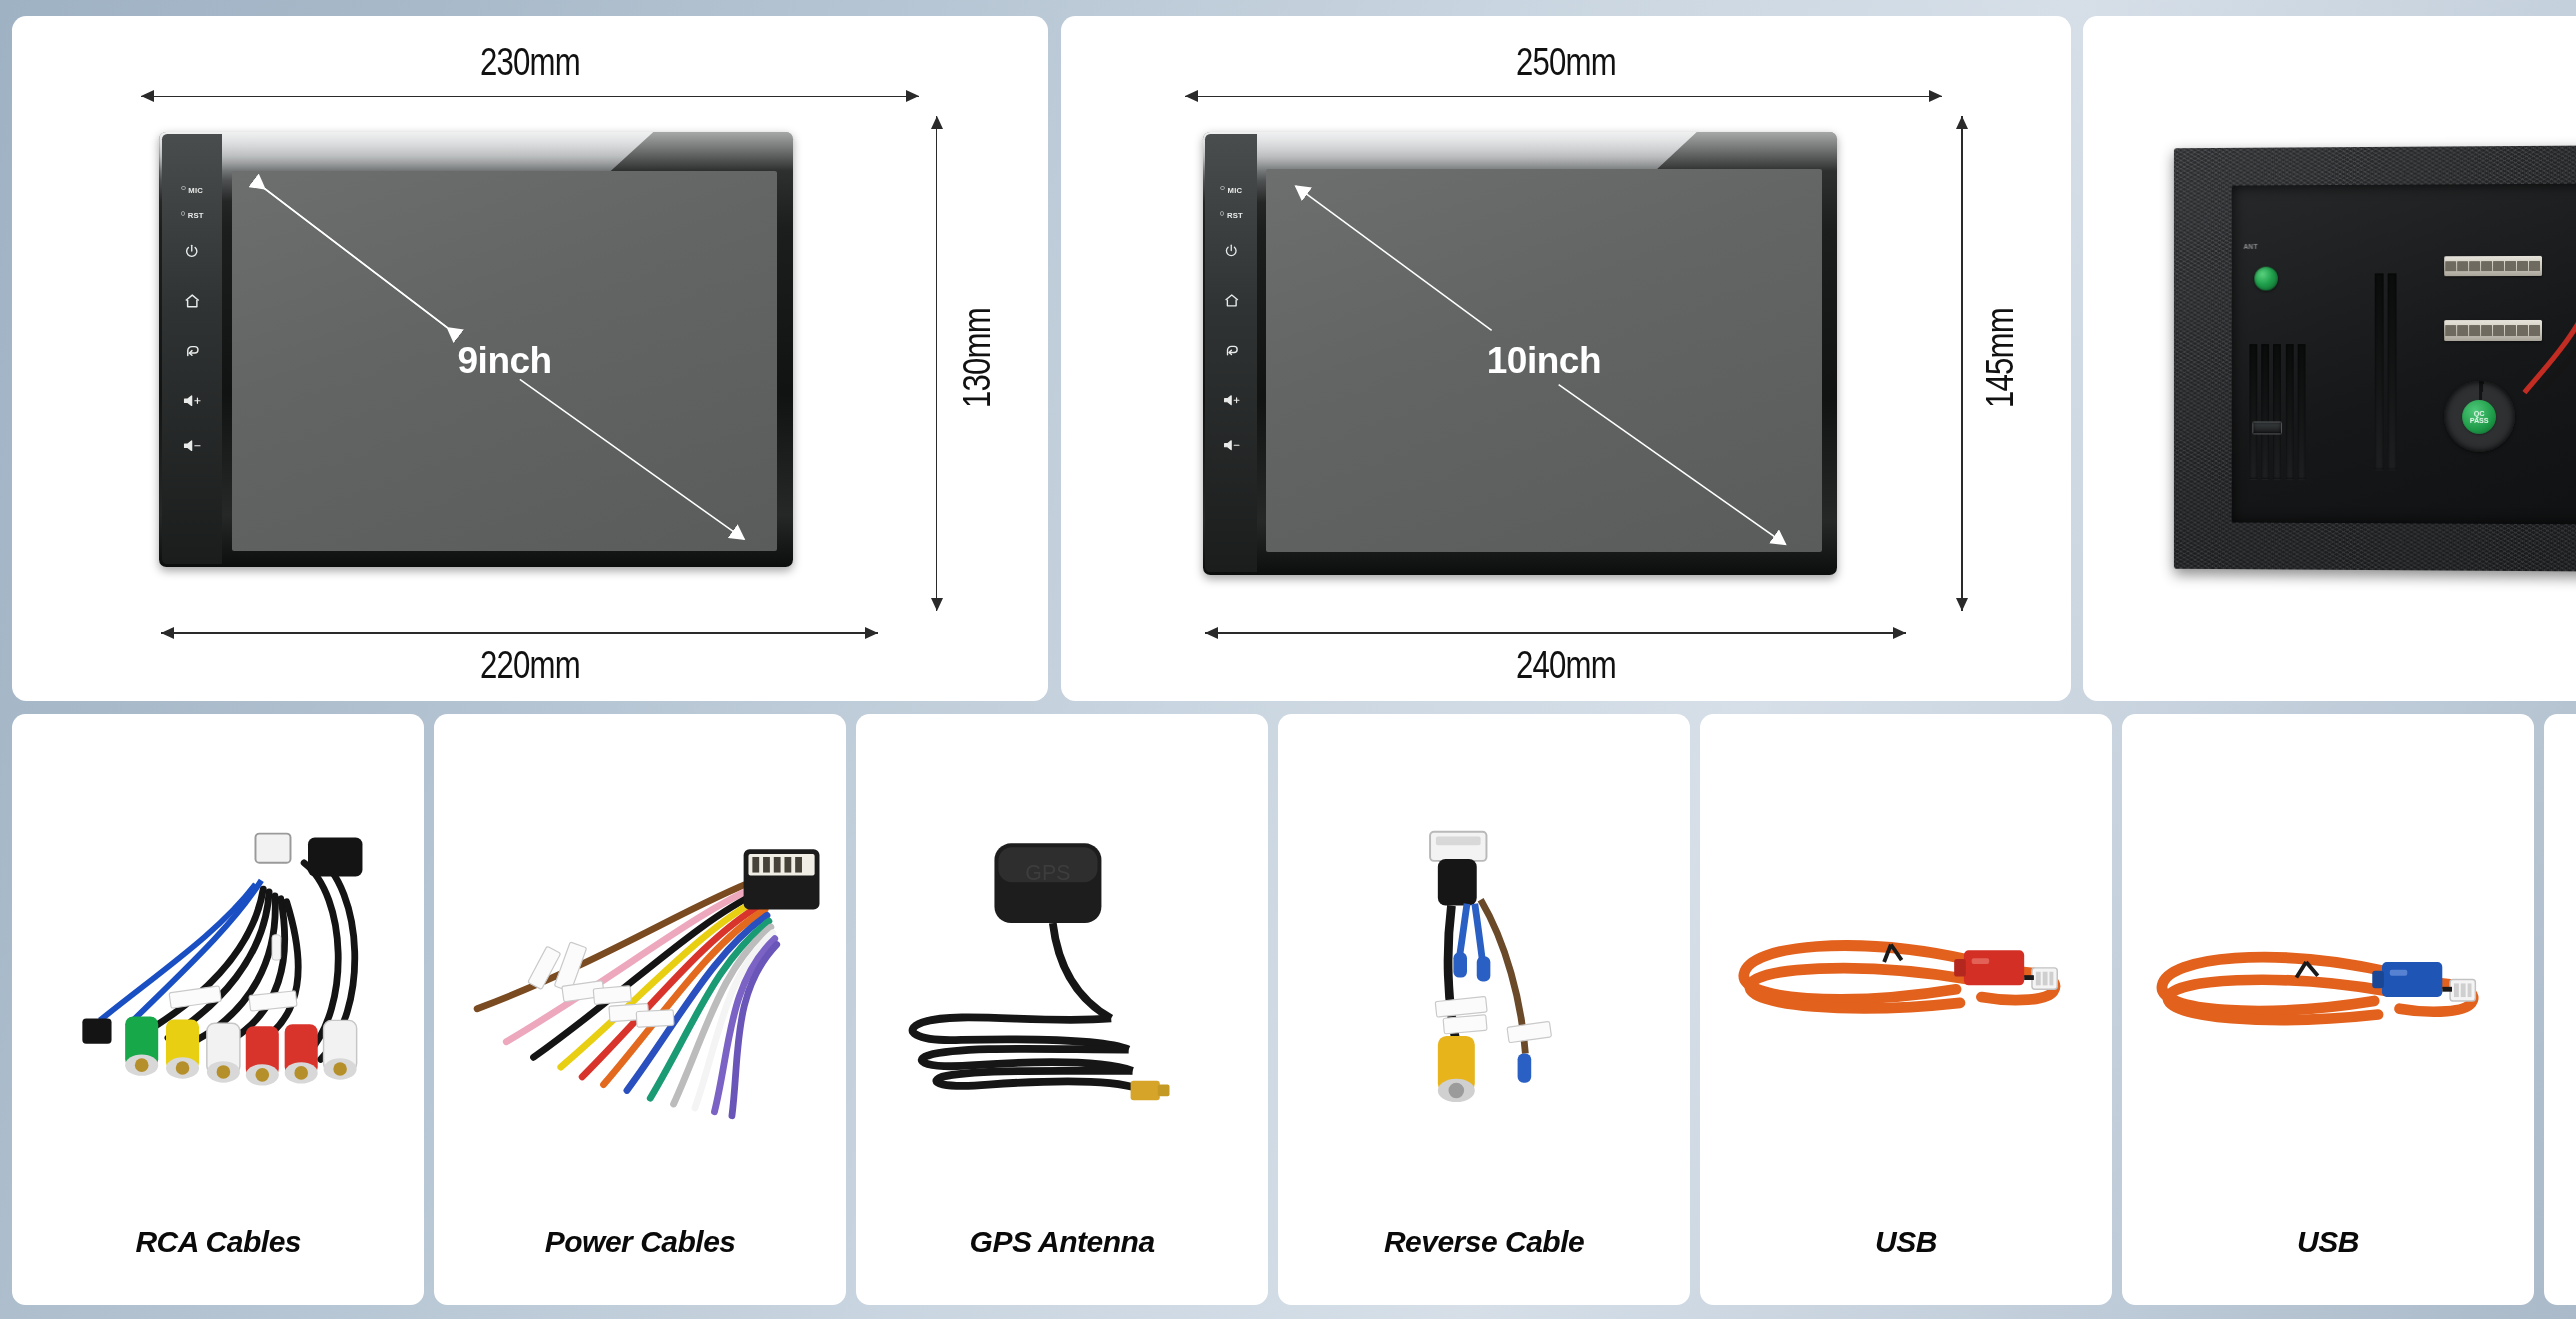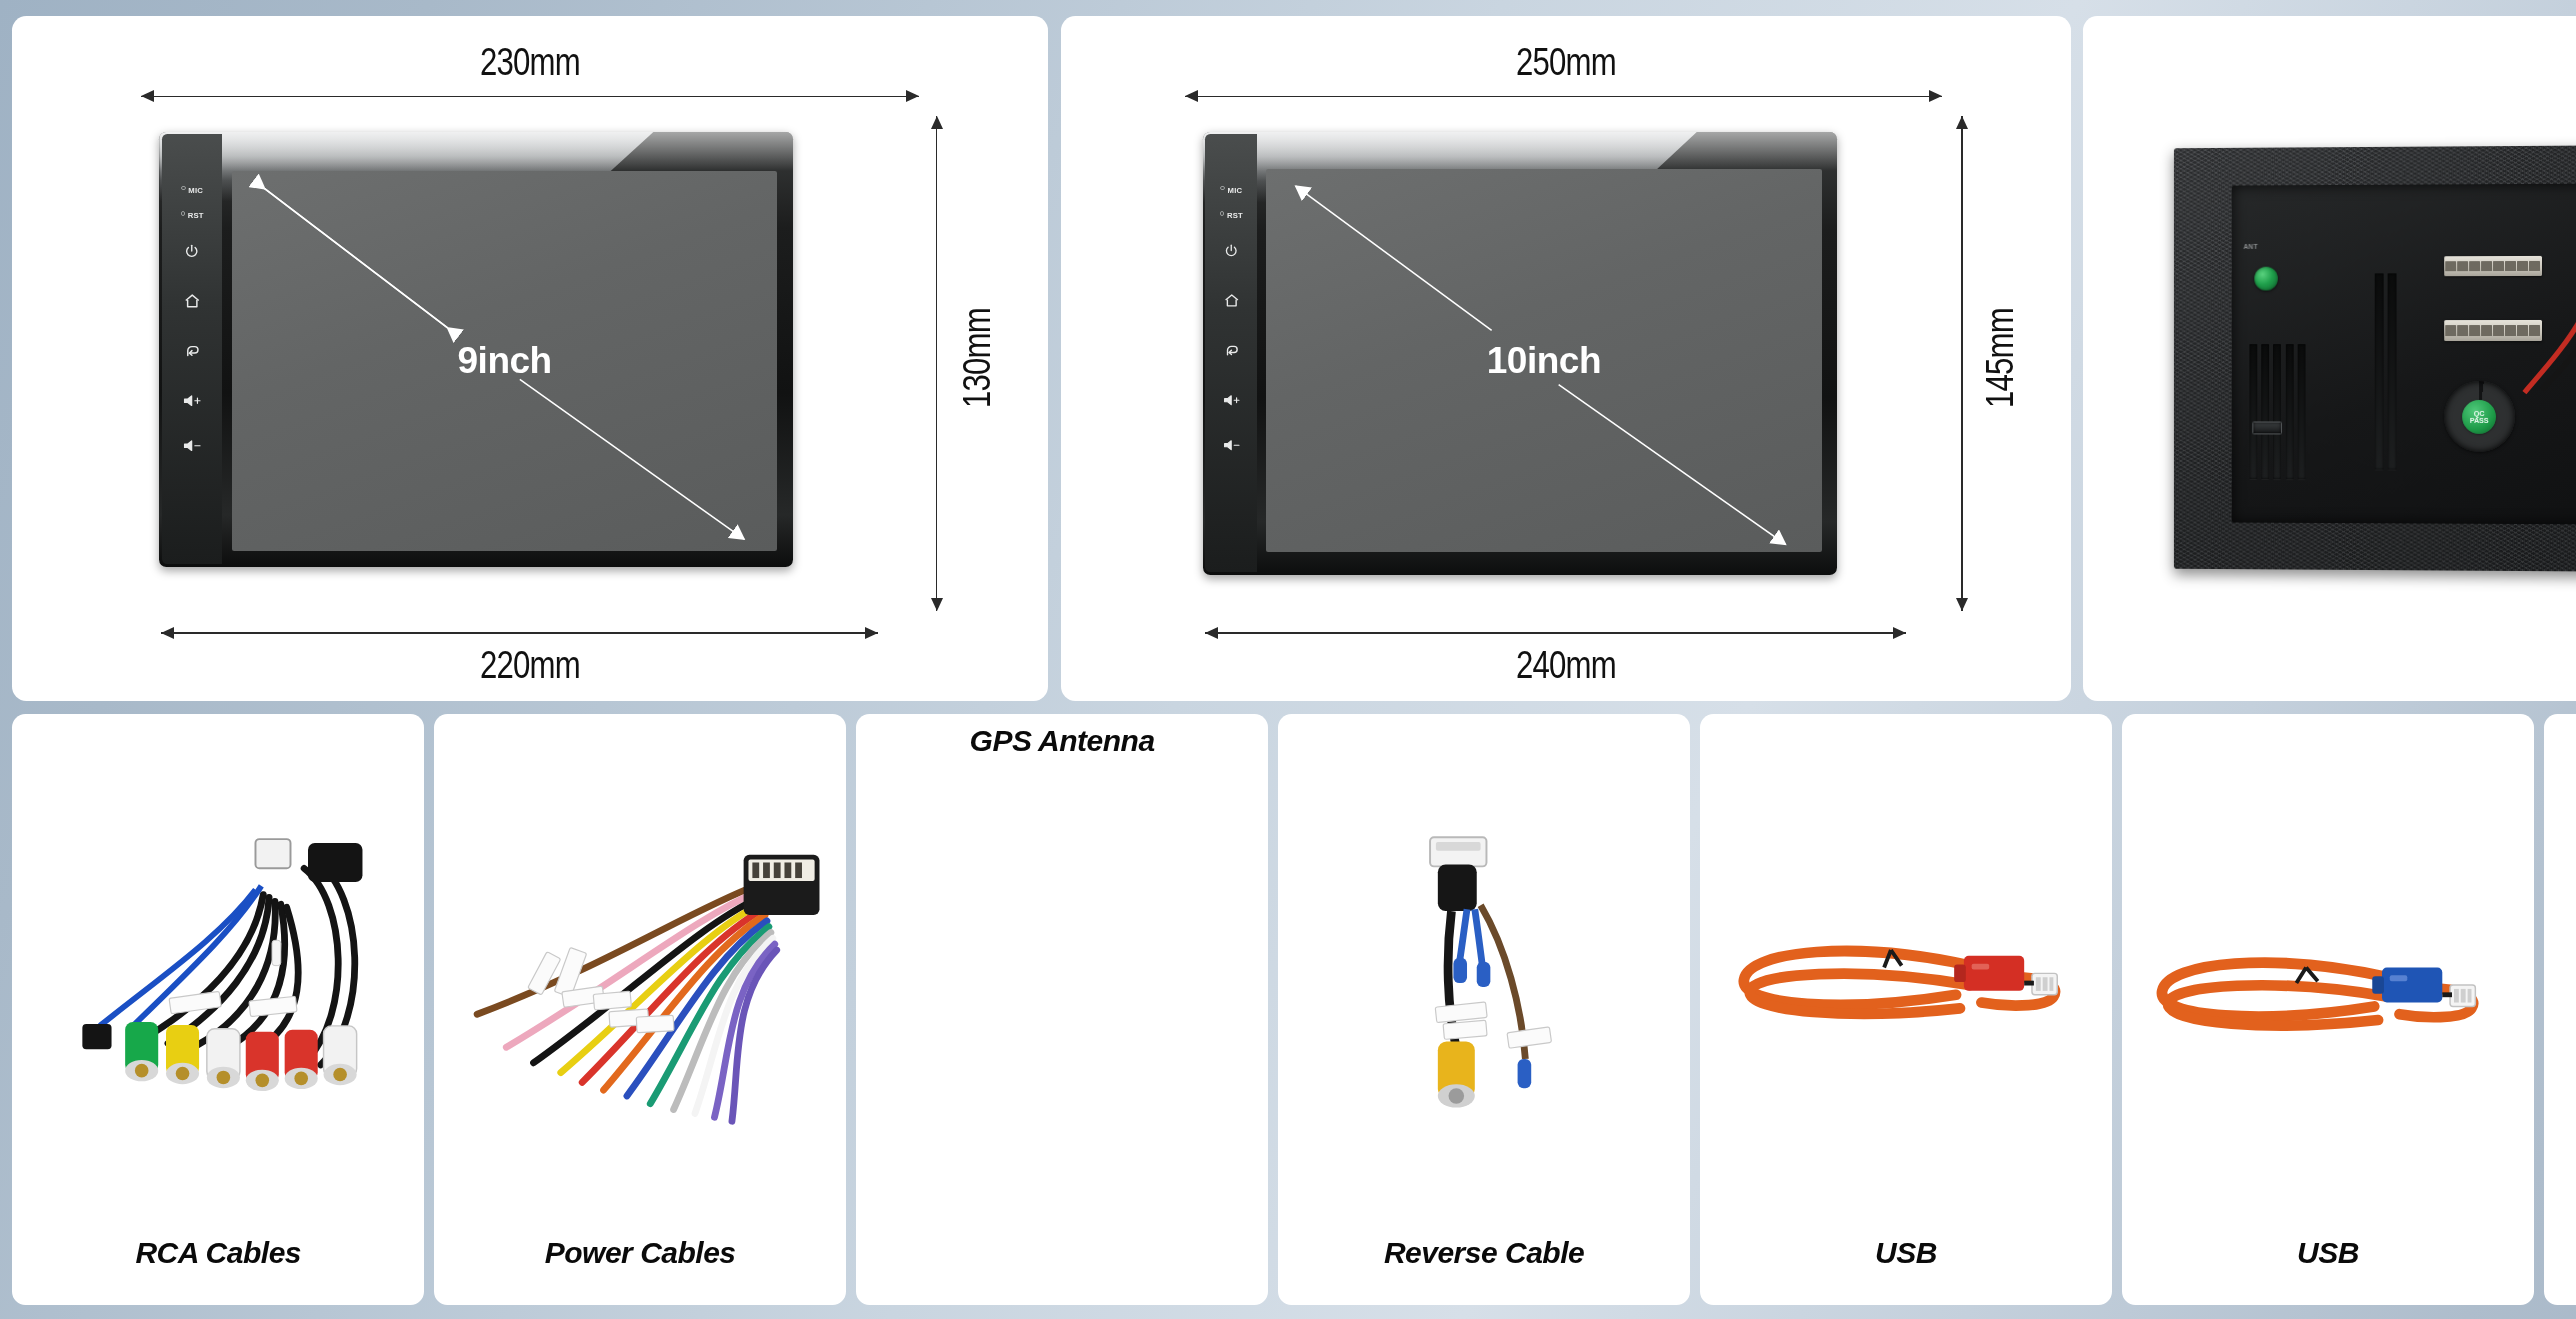--- a/index.html
+++ b/index.html
@@ -308,21 +308,21 @@
     padding: 5.2px 11.3px 0 11.3px;
     min-height: 0;
   }
   .acc-img svg { max-width: 100%; max-height: 100%; display: block; }
   .acc-label {
     font-size: 30px;
     font-weight: 700;
     font-style: italic;
     color: #0a0a0a;
     letter-spacing: -0.5px;
-    padding-bottom: 35px;
+    padding-bottom: 46px;
     text-align: center;
     white-space: nowrap;
   }
 </style>
 </head>
 <body>
 
 <div class="page">
 
   <div class="row-top">
@@ -638,20 +638,39 @@
             <rect x="152" y="176" width="38" height="16" rx="2" transform="rotate(-5 171 184)"></rect>
             <rect x="168" y="194" width="40" height="16" rx="2" transform="rotate(-4 188 202)"></rect>
             <rect x="196" y="200" width="38" height="16" rx="2" transform="rotate(-3 215 208)"></rect>
           </g>
         </svg>
       </div>
       <div class="acc-label">Power Cables</div>
     </div>
 
     <div class="card acc-card">
+      <div class="acc-img">
+        <svg viewBox="0 0 400 330" width="100%" height="100%">
+          <g transform="translate(130,28)">
+            <rect width="110" height="82" rx="17" fill="#1d1d1d"></rect>
+            <rect x="4" y="4" width="102" height="36" rx="14" fill="#2e2e2e"></rect>
+            <text x="55" y="38" text-anchor="middle" font-family="Liberation Sans, sans-serif" font-size="22" fill="#3d3d3d" font-weight="400">GPS</text>
+          </g>
+          <path d="M190 110 C 196 160, 218 190, 250 208" fill="none" stroke="#161616" stroke-width="8"></path>
+          <g fill="none" stroke="#161616" stroke-width="8">
+            <path d="M250 208 C 180 214, 92 200, 56 212 C 34 220, 48 232, 96 230 C 190 228, 250 232, 268 240"></path>
+            <path d="M268 240 C 190 240, 96 236, 62 246 C 44 252, 62 260, 110 256 C 200 250, 250 254, 272 262"></path>
+            <path d="M272 262 C 196 262, 108 260, 76 268 C 60 274, 78 280, 124 276 C 208 270, 254 272, 278 280"></path>
+          </g>
+          <g transform="translate(270,272)">
+            <rect width="30" height="20" rx="3" fill="#d5a429"></rect>
+            <rect x="28" y="4" width="12" height="12" rx="2" fill="#c59a24"></rect>
+          </g>
+        </svg>
+      </div>
       <div class="acc-label">GPS Antenna</div>
     </div>
 
     <div class="card acc-card">
       <div class="acc-img">
         <svg viewBox="0 0 400 330" width="100%" height="100%">
           <g transform="translate(144,16)">
             <rect width="58" height="30" rx="4" fill="#f3f3f3" stroke="#b9b9b9" stroke-width="2"></rect>
             <rect x="6" y="5" width="46" height="9" rx="2" fill="#d8d8d8"></rect>
           </g>

